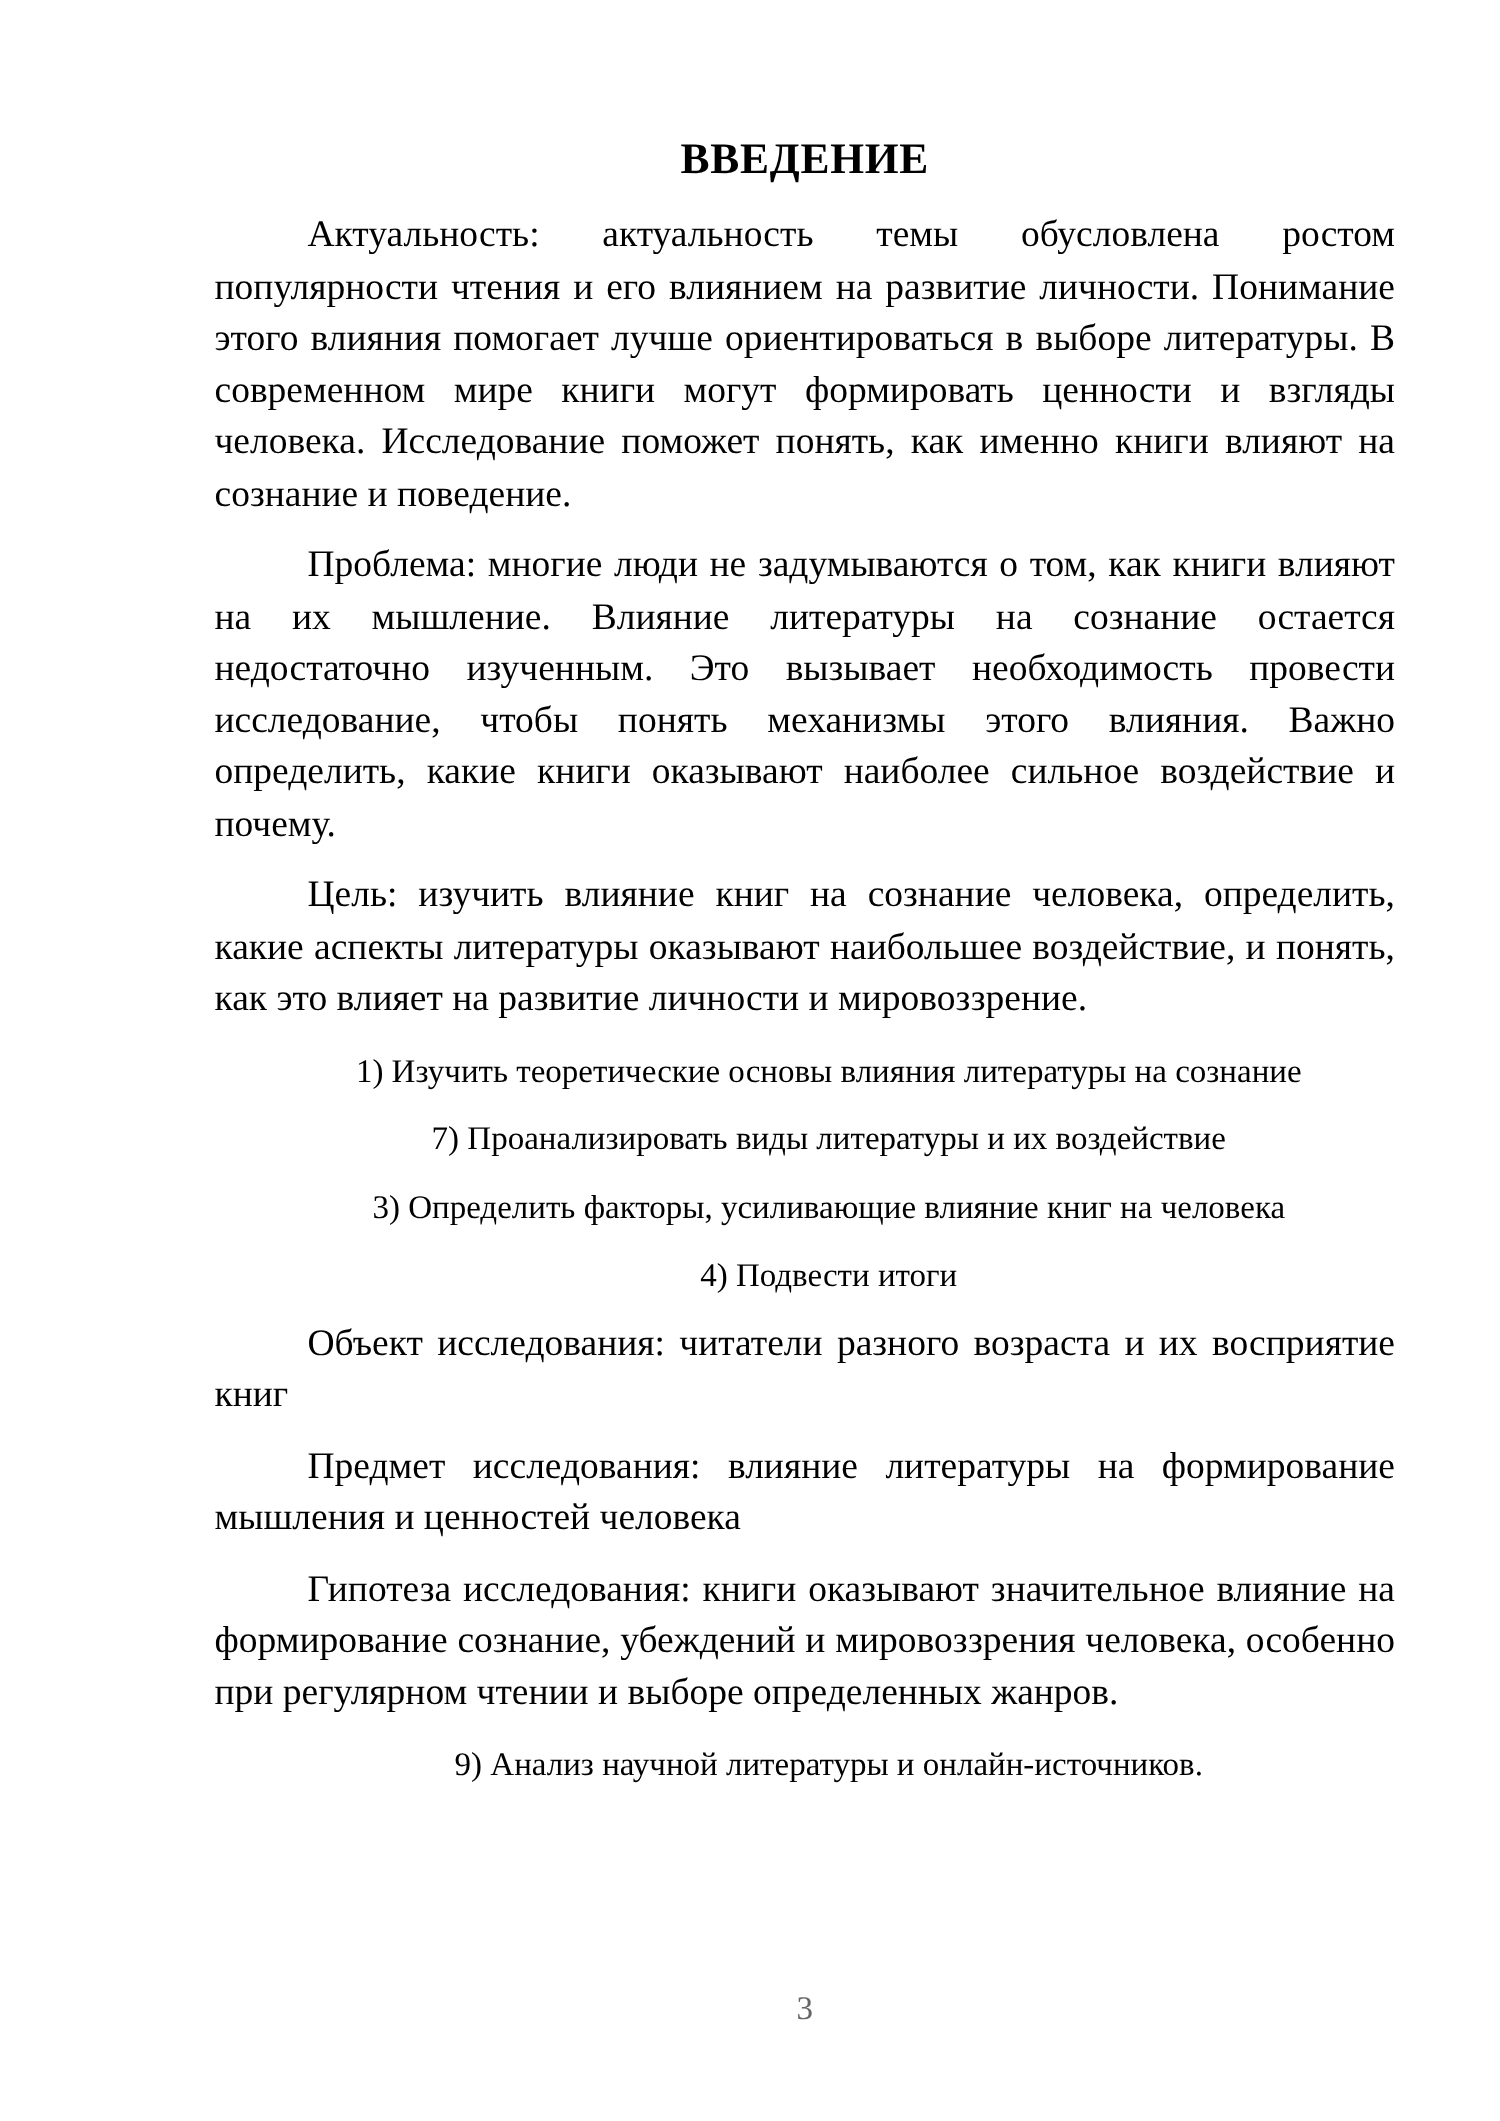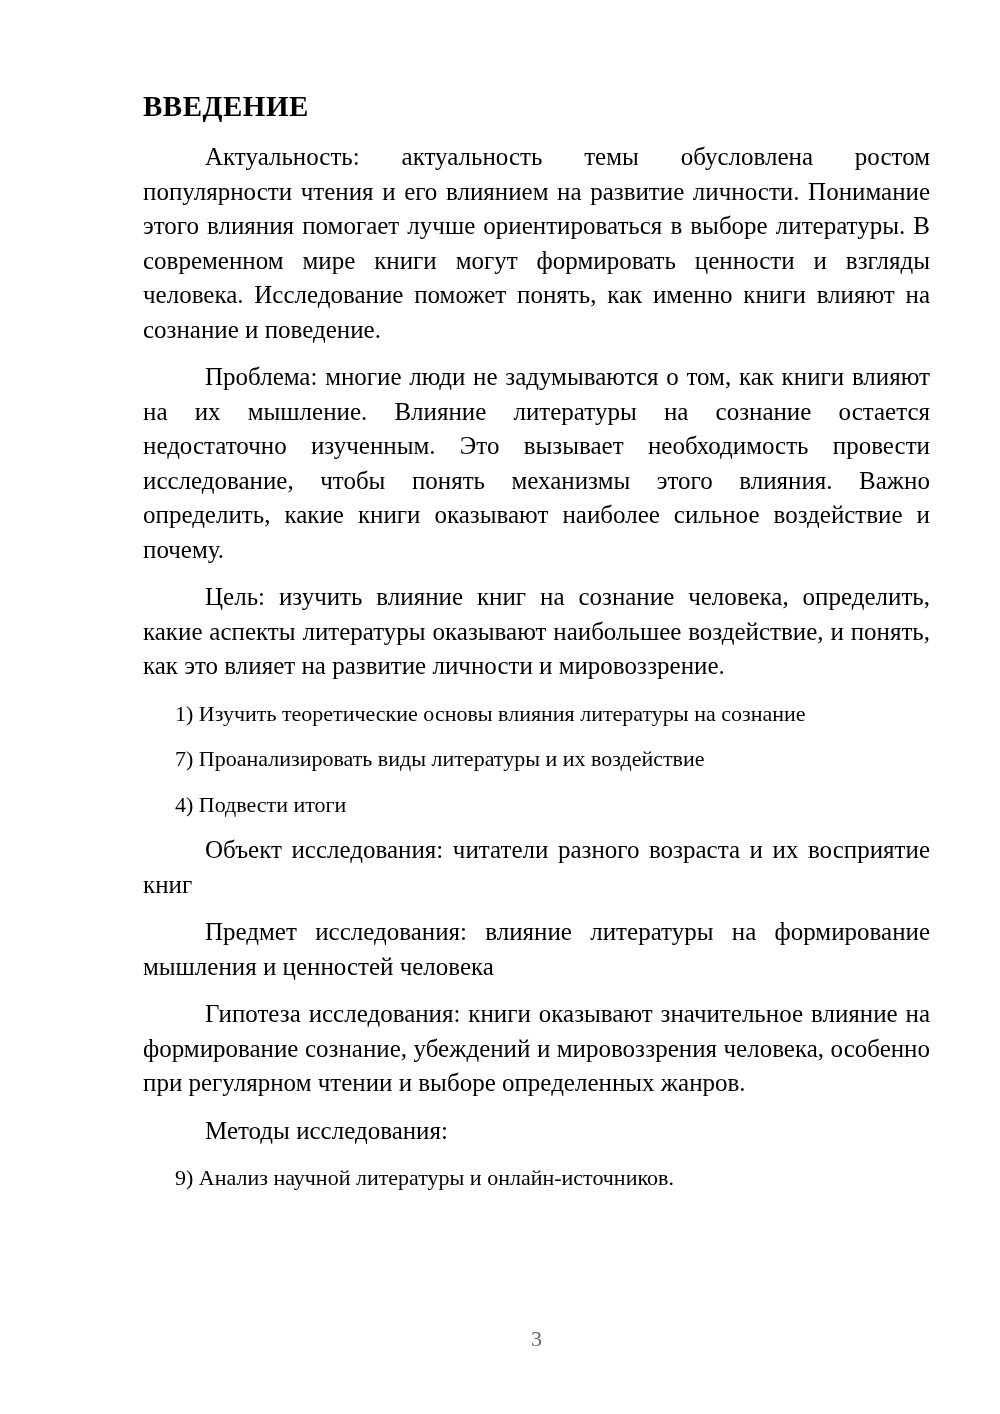--- a/index.html
+++ b/index.html
@@ -18,35 +18,36 @@
   }
   .content {
     position: absolute;
     left: 143px;
     top: 88px;
     width: 787px;
   }
   .title {
     font-size: 29px;
     font-weight: bold;
+    text-align: center;
     line-height: 36px;
     margin: 0 0 16px 0;
     letter-spacing: 0.5px;
   }
   .para {
     font-size: 25px;
     line-height: 34.5px;
     text-align: justify;
     text-indent: 62px;
     margin: 0 0 13px 0;
   }
   .list-item {
     font-size: 22px;
     line-height: 34.5px;
-    text-align: left;
+    text-align: center;
     text-indent: 0;
     padding-left: 32px;
     margin: 0 0 11px 0;
   }
   .page-number {
     position: absolute;
     top: 1322px;
     left: 143px;
     width: 787px;
     text-align: center;
@@ -61,24 +62,24 @@
 <div class="page">
   <div class="content">
     <h1 class="title">ВВЕДЕНИЕ</h1>
 
     <p class="para">Актуальность: актуальность темы обусловлена ростом популярности чтения и его влиянием на развитие личности. Понимание этого влияния помогает лучше ориентироваться в выборе литературы. В современном мире книги могут формировать ценности и взгляды человека. Исследование поможет понять, как именно книги влияют на сознание и поведение.</p>
     <p class="para">Проблема: многие люди не задумываются о том, как книги влияют на их мышление. Влияние литературы на сознание остается недостаточно изученным. Это вызывает необходимость провести исследование, чтобы понять механизмы этого влияния. Важно определить, какие книги оказывают наиболее сильное воздействие и почему.</p>
     <p class="para">Цель: изучить влияние книг на сознание человека, определить, какие аспекты литературы оказывают наибольшее воздействие, и понять, как это влияет на развитие личности и мировоззрение.</p>
 
     <p class="list-item">1) Изучить теоретические основы влияния литературы на сознание</p>
     <p class="list-item">7) Проанализировать виды литературы и их воздействие</p>
+    <p class="list-item">3) Определить факторы, усиливающие влияние книг на человека</p>
     <p class="list-item">4) Подвести итоги</p>
 
     <p class="para">Объект исследования: читатели разного возраста и их восприятие книг</p>
     <p class="para">Предмет исследования: влияние литературы на формирование мышления и ценностей человека</p>
     <p class="para">Гипотеза исследования: книги оказывают значительное влияние на формирование сознание, убеждений и мировоззрения человека, особенно при регулярном чтении и выборе определенных жанров.</p>
-    <p class="para">Методы исследования:</p>
 
     <p class="list-item">9) Анализ научной литературы и онлайн-источников.</p>
   </div>
 
   <div class="page-number">3</div>
 </div>
 
 </body></html>

